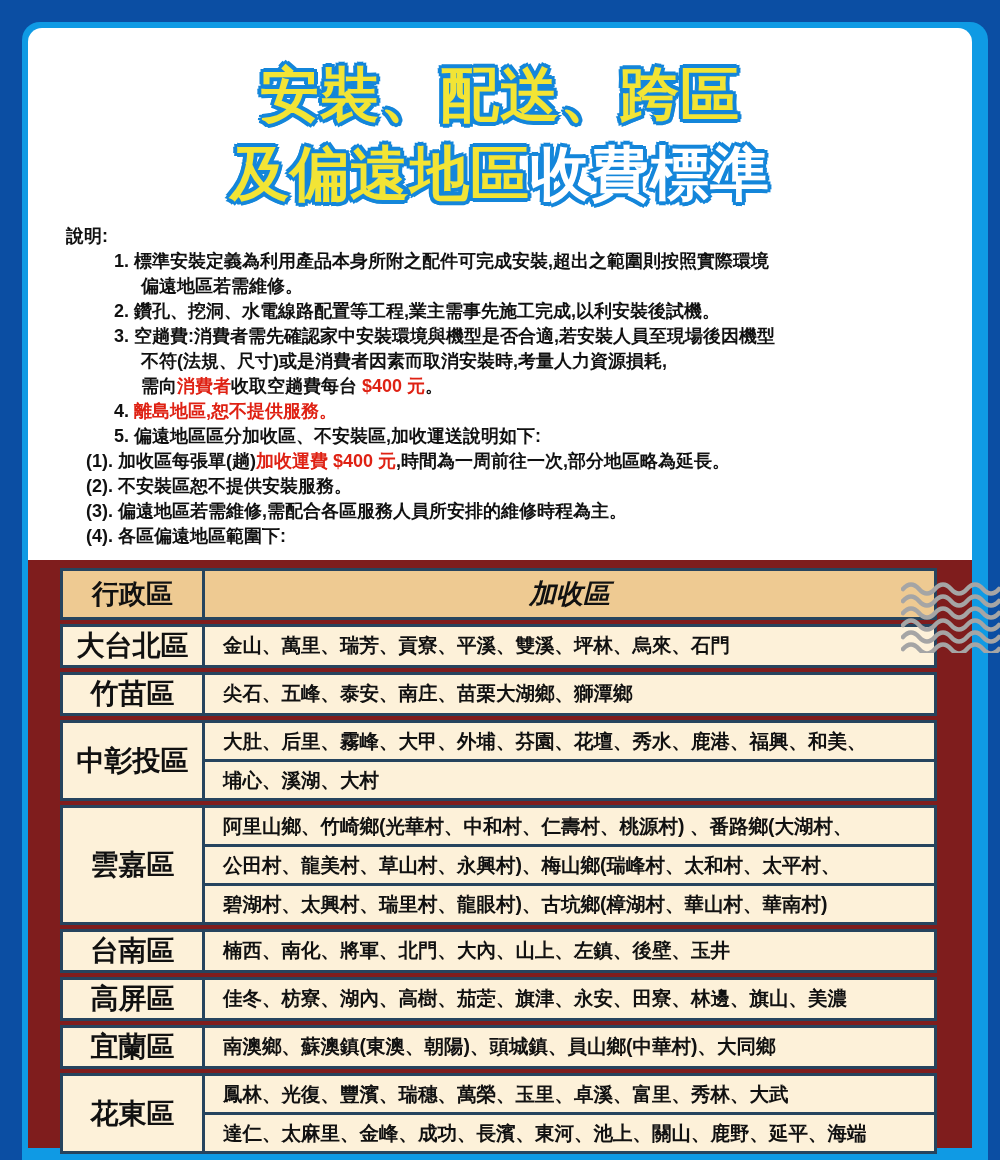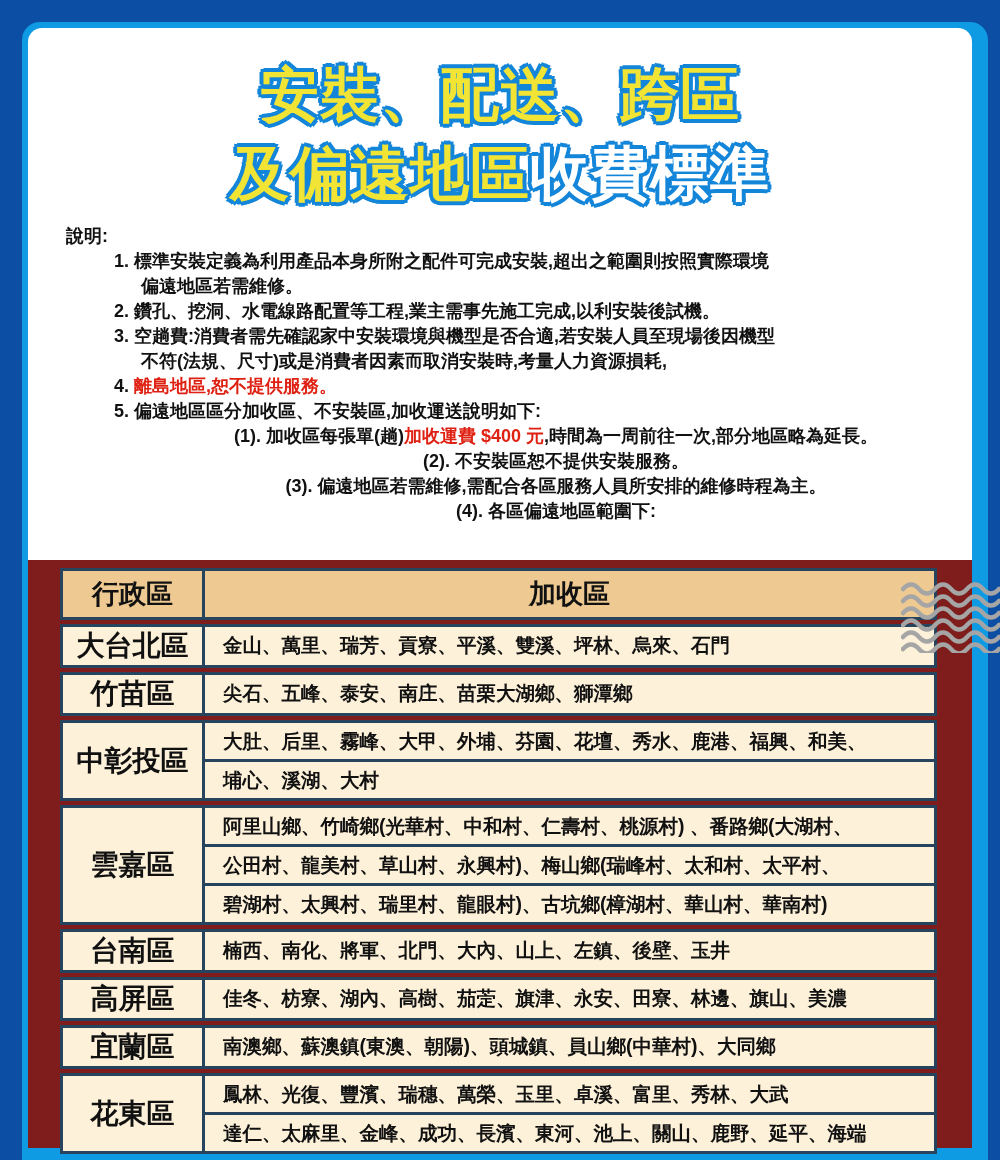--- a/index.html
+++ b/index.html
@@ -41,21 +41,21 @@
   
   .intro{
     position:absolute;top:196px;left:0;right:0;
     font-weight:bold;font-size:18px;line-height:25px;color:#111;
     white-space:nowrap;
   }
   .intro .line{height:25px;}
   .intro .label{margin-left:38px;}
   .intro .item{margin-left:86px;}
   .intro .cont{margin-left:113px;}
-  .intro .paren{margin-left:112px;text-align:center;}
+  .intro .paren{margin-left:58px;}
   .red{color:#df2113;}
   
   .band{
     position:absolute;top:532px;left:0;width:944px;height:588px;
     background:#7f1d1d;
   }
   .rtable{position:absolute;left:32px;top:8px;width:877px;}
   .grp{
     border:3px solid #26445e;display:flex;background:#fdf1d9;
     margin-bottom:4px;box-sizing:border-box;
@@ -68,21 +68,21 @@
   .grp-right{flex:1;display:flex;flex-direction:column;min-width:0;}
   .gline{
     height:36px;display:flex;align-items:center;padding-left:18px;
     font-weight:bold;font-size:19.5px;color:#111;white-space:nowrap;
     border-top:3px solid #26445e;
   }
   .gline:first-child{border-top:none;}
   .grp.hdr{background:#eeca92;}
   .grp.hdr .grp-left{font-size:27px;}
   .grp.hdr .gline{
-    height:46px;justify-content:center;padding-left:0;font-size:27px;
+    height:46px;justify-content:center;padding-left:0;font-size:27px;font-style:italic;
   }
   
   .waves{position:absolute;left:901px;top:581px;z-index:5;}
 </style>
 </head>
 <body>
 
 <div class="blue-rim"></div>
 <div class="white-area">
 
@@ -91,20 +91,21 @@
     <div><span class="t-yellow">及偏遠地區</span><span class="t-white">收費標準</span></div>
   </div>
 
   <div class="intro" id="intro">
       <div class="line label"><span>說明:</span></div>
       <div class="line item"><span>1. 標準安裝定義為利用產品本身所附之配件可完成安裝,超出之範圍則按照實際環境</span></div>
       <div class="line cont"><span>偏遠地區若需維修。</span></div>
       <div class="line item"><span>2. 鑽孔、挖洞、水電線路配置等工程,業主需事先施工完成,以利安裝後試機。</span></div>
       <div class="line item"><span>3. 空趟費:消費者需先確認家中安裝環境與機型是否合適,若安裝人員至現場後因機型</span></div>
       <div class="line cont"><span>不符(法規、尺寸)或是消費者因素而取消安裝時,考量人力資源損耗,</span></div>
+      <div class="line cont"><span>需向</span><span class="red">消費者</span><span>收取空趟費每台 </span><span class="red">$400 元</span><span>。</span></div>
       <div class="line item"><span>4. </span><span class="red">離島地區,恕不提供服務。</span></div>
       <div class="line item"><span>5. 偏遠地區區分加收區、不安裝區,加收運送說明如下:</span></div>
       <div class="line paren"><span>(1). 加收區每張單(趟)</span><span class="red">加收運費 $400 元</span><span>,時間為一周前往一次,部分地區略為延長。</span></div>
       <div class="line paren"><span>(2). 不安裝區恕不提供安裝服務。</span></div>
       <div class="line paren"><span>(3). 偏遠地區若需維修,需配合各區服務人員所安排的維修時程為主。</span></div>
       <div class="line paren"><span>(4). 各區偏遠地區範圍下:</span></div>
     </div>
 
   <div class="band">
     <div class="rtable" id="rtable">

